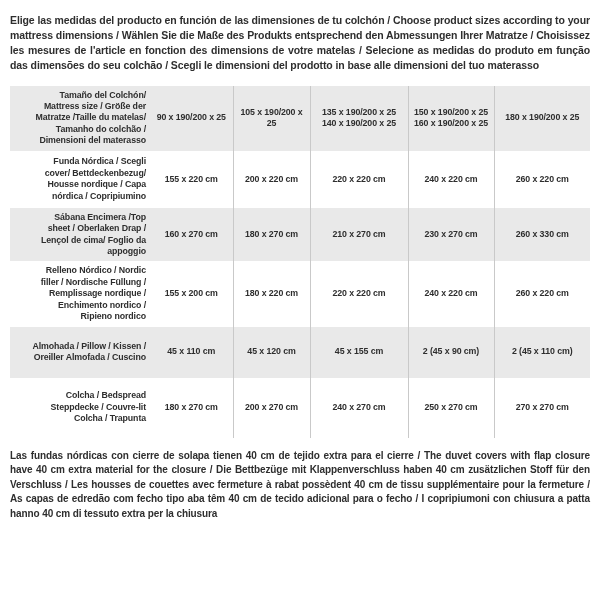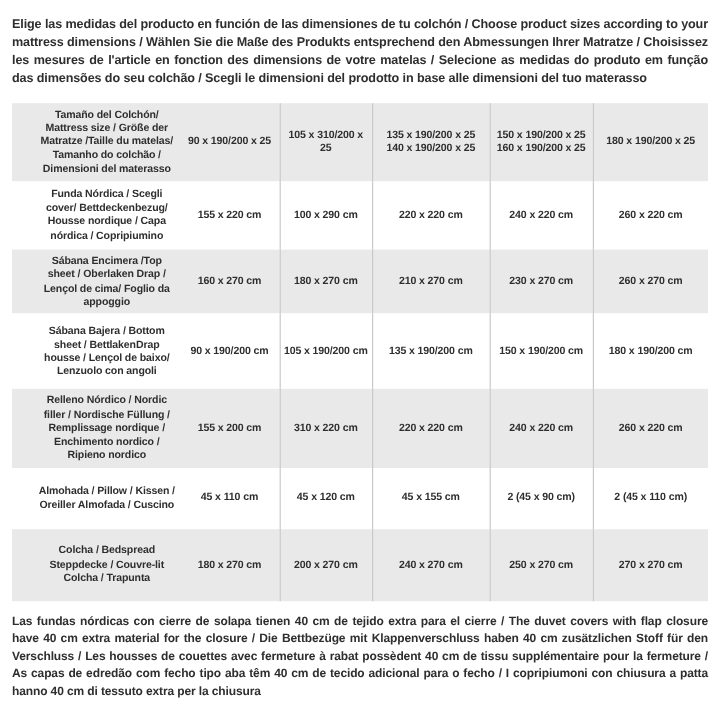--- a/index.html
+++ b/index.html
@@ -18,21 +18,21 @@
   table.size-table{
     width:580px;border-collapse:collapse;table-layout:fixed;
   }
   table.size-table td{
     vertical-align:middle;
     font-size:8.8px;font-weight:bold;line-height:1.3;
     letter-spacing:-0.1px;
   }
   table.size-table tr:nth-child(odd){background:#e9e9e9;}
   table.size-table td.label{
-    padding:4px 4px 4px 22px;text-align:center;margin-left:40px;
+    padding:4px 4px 4px 22px;text-align:right;margin-left:40px;
   }
   table.size-table td.value{
     text-align:center;white-space:pre-line;padding:2px 2px;
   }
   
   table.size-table td:nth-child(n+3){border-left:1px solid #c9c9c9;}
   .r1{height:62px;}.r2{height:57px;}.r3{height:53px;}.r4{height:63px;}
   .r5{height:58px;}.r6{height:51px;}.r7{height:60px;}.r8{height:56px;}
   .footnote{
     margin:11px 0 0 0;
@@ -53,55 +53,47 @@
         <col style="width:83px">
         <col style="width:77px">
       <col style="width:98px">
         <col style="width:86px">
         <col style="width:96px">
     </colgroup>
     <tbody>
       <tr class="r1">
         <td class="label">Tamaño del Colchón/ Mattress size / Größe der Matratze /Taille du matelas/ Tamanho do colchão / Dimensioni del materasso</td>
         <td class="value">90 x 190/200 x 25</td>
-        <td class="value">105 x 310/200 x 25</td>
+        <td class="value">105 x 190/200 x 25</td>
         <td class="value">135 x 190/200 x 25
 140 x 190/200 x 25</td>
         <td class="value">150 x 190/200 x 25
 160 x 190/200 x 25</td>
         <td class="value">180 x 190/200 x 25</td>
       </tr>
       <tr class="r2">
         <td class="label">Funda Nórdica /  Scegli cover/ Bettdeckenbezug/ Housse nordique  / Capa nórdica / Copripiumino</td>
         <td class="value">155 x 220 cm</td>
-        <td class="value">100 x 290 cm</td>
+        <td class="value">200 x 220 cm</td>
         <td class="value">220 x 220 cm</td>
         <td class="value">240 x 220 cm</td>
         <td class="value">260 x 220 cm</td>
       </tr>
       <tr class="r3">
         <td class="label">Sábana Encimera /Top sheet / Oberlaken Drap / Lençol de cima/ Foglio da appoggio</td>
         <td class="value">160 x 270 cm</td>
         <td class="value">180 x 270 cm</td>
         <td class="value">210 x 270 cm</td>
         <td class="value">230 x 270 cm</td>
-        <td class="value">260 x 270 cm</td>
-      </tr>
-      <tr class="r4">
-        <td class="label">Sábana Bajera / Bottom sheet / BettlakenDrap housse / Lençol de baixo/ Lenzuolo con angoli</td>
-        <td class="value">90 x 190/200 cm</td>
-        <td class="value">105 x 190/200 cm</td>
-        <td class="value">135 x 190/200 cm</td>
-        <td class="value">150 x 190/200 cm</td>
-        <td class="value">180 x 190/200 cm</td>
+        <td class="value">260 x 330 cm</td>
       </tr>
       <tr class="r5">
         <td class="label">Relleno Nórdico / Nordic filler / Nordische Füllung / Remplissage nordique / Enchimento nordico / Ripieno nordico</td>
         <td class="value">155 x 200 cm</td>
-        <td class="value">310 x 220 cm</td>
+        <td class="value">180 x 220 cm</td>
         <td class="value">220 x 220 cm</td>
         <td class="value">240 x 220 cm</td>
         <td class="value">260 x 220 cm</td>
       </tr>
       <tr class="r6">
         <td class="label">Almohada  / Pillow / Kissen / Oreiller Almofada / Cuscino</td>
         <td class="value">45 x 110 cm</td>
         <td class="value">45 x 120 cm</td>
         <td class="value">45 x 155 cm</td>
         <td class="value">2 (45 x 90 cm)</td>

